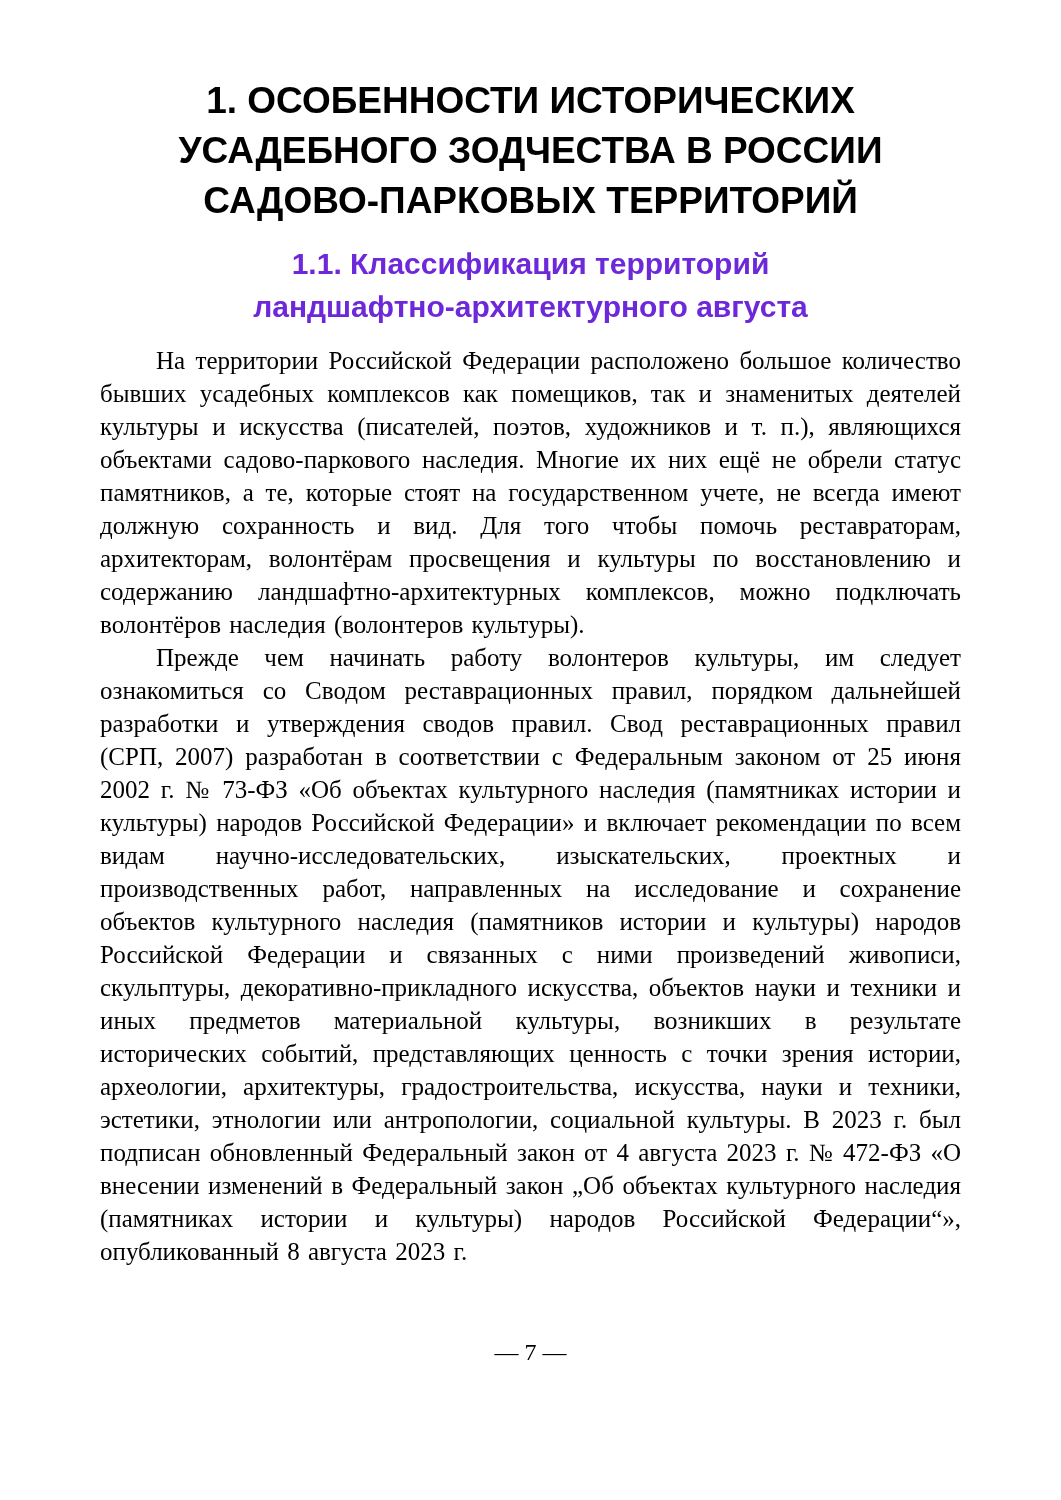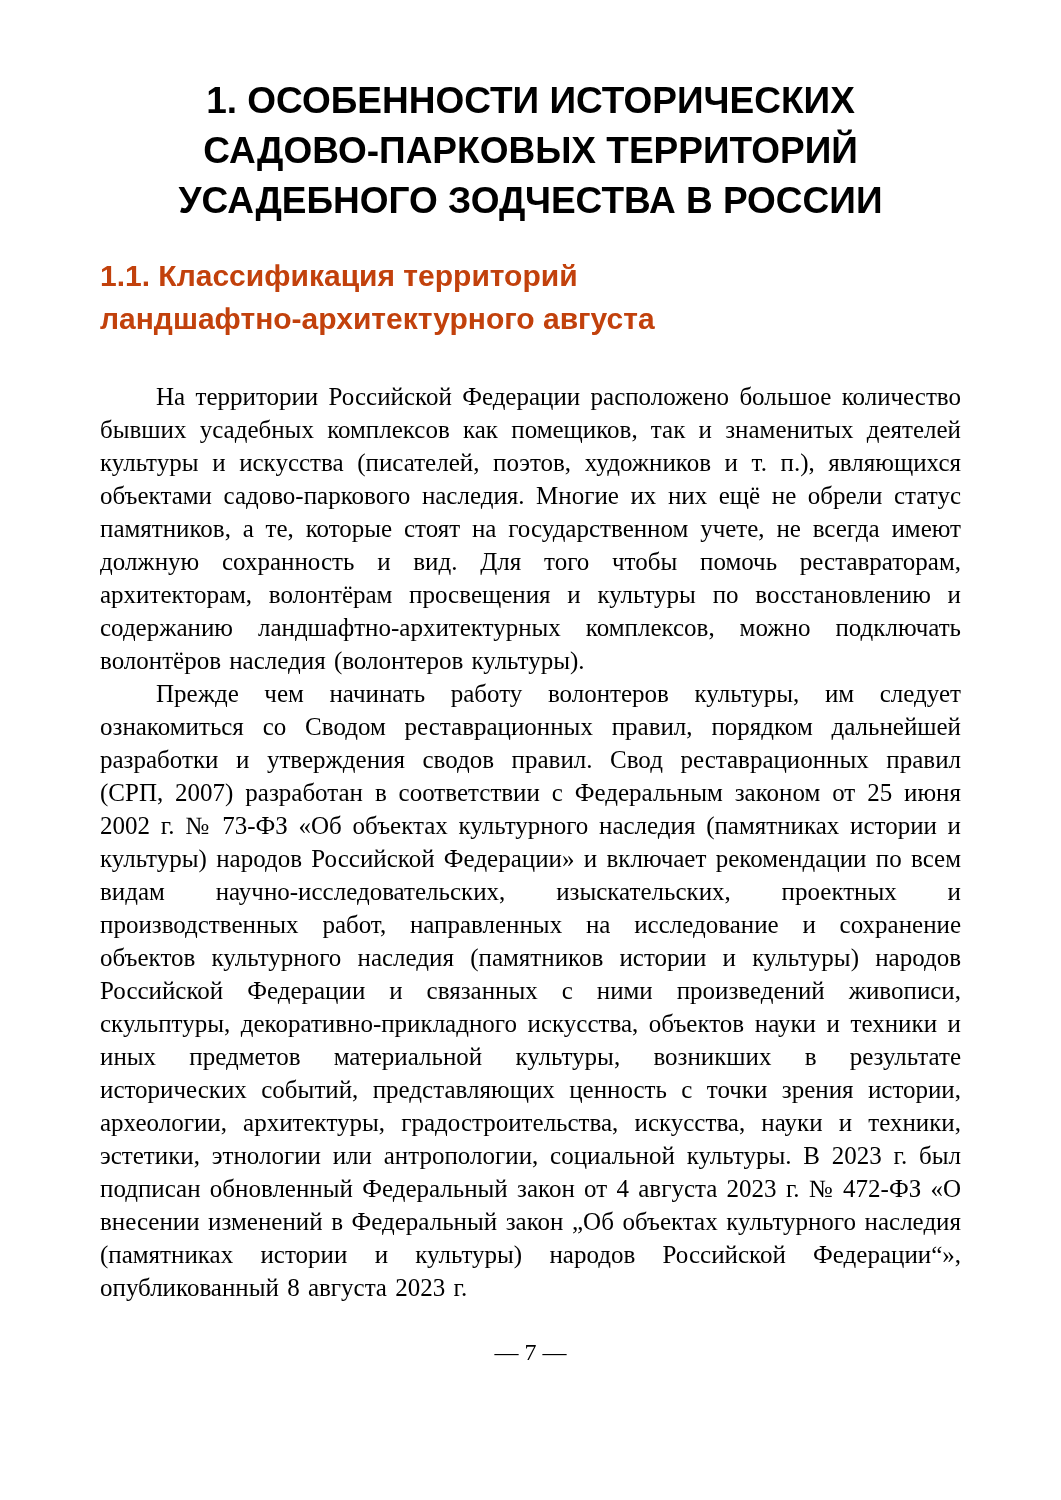--- a/index.html
+++ b/index.html
@@ -27,27 +27,27 @@
     line-height: 50px;
     text-align: center;
     color: #000000;
   }
   .chapter-title .line { display: block; }
   .section-title {
     font-family: "Liberation Sans", sans-serif;
     font-weight: bold;
     font-size: 30px;
     line-height: 43px;
-    text-align: left;
-    margin-top: 28px;
-    color: #c2410c;
+    text-align: center;
+    margin-top: 16px;
+    color: #6d28d9;
   }
   .section-title .line { display: block; }
   .body-text {
-    margin-top: 40px;
+    margin-top: 16px;
     font-size: 25px;
     line-height: 33px;
     text-align: justify;
     word-spacing: 2px;
   }
   .body-text p {
     text-indent: 56px;
   }
   .page-footer {
     position: absolute;
@@ -60,22 +60,22 @@
     color: #000000;
   }
 </style>
 </head>
 <body>
 
 <div class="page">
 
   <h1 class="chapter-title">
     <span class="line">1. ОСОБЕННОСТИ ИСТОРИЧЕСКИХ</span>
+    <span class="line">УСАДЕБНОГО ЗОДЧЕСТВА В РОССИИ</span>
     <span class="line">САДОВО-ПАРКОВЫХ ТЕРРИТОРИЙ</span>
-    <span class="line">УСАДЕБНОГО ЗОДЧЕСТВА В РОССИИ</span>
   </h1>
 
   <h2 class="section-title">
     <span class="line">1.1. Классификация территорий</span>
     <span class="line">ландшафтно-архитектурного августа</span>
   </h2>
 
   <div class="body-text">
     <p>На территории Российской Федерации расположено большое количество бывших усадебных комплексов как помещиков, так и знаменитых деятелей культуры и искусства (писателей, поэтов, художников и т. п.), являющихся объектами садово-паркового наследия. Многие их них ещё не обрели статус памятников, а те, которые стоят на государственном учете, не всегда имеют должную сохранность и вид. Для того чтобы помочь реставраторам, архитекторам, волонтёрам просвещения и культуры по восстановлению и содержанию ландшафтно-архитектурных комплексов, можно подключать волонтёров наследия (волонтеров культуры).</p>
     <p>Прежде чем начинать работу волонтеров культуры, им следует ознакомиться со Сводом реставрационных правил, порядком дальнейшей разработки и утверждения сводов правил. Свод реставрационных правил (СРП, 2007) разработан в соответствии с Федеральным законом от 25 июня 2002 г. № 73-ФЗ «Об объектах культурного наследия (памятниках истории и культуры) народов Российской Федерации» и включает рекомендации по всем видам научно-исследовательских, изыскательских, проектных и производственных работ, направленных на исследование и сохранение объектов культурного наследия (памятников истории и культуры) народов Российской Федерации и связанных с ними произведений живописи, скульптуры, декоративно-прикладного искусства, объектов науки и техники и иных предметов материальной культуры, возникших в результате исторических событий, представляющих ценность с точки зрения истории, археологии, архитектуры, градостроительства, искусства, науки и техники, эстетики, этнологии или антропологии, социальной культуры. В 2023 г. был подписан обновленный Федеральный закон от 4 августа 2023 г. № 472-ФЗ «О внесении изменений в Федеральный закон „Об объектах культурного наследия (памятниках истории и культуры) народов Российской Федерации“», опубликованный 8 августа 2023 г.</p>

